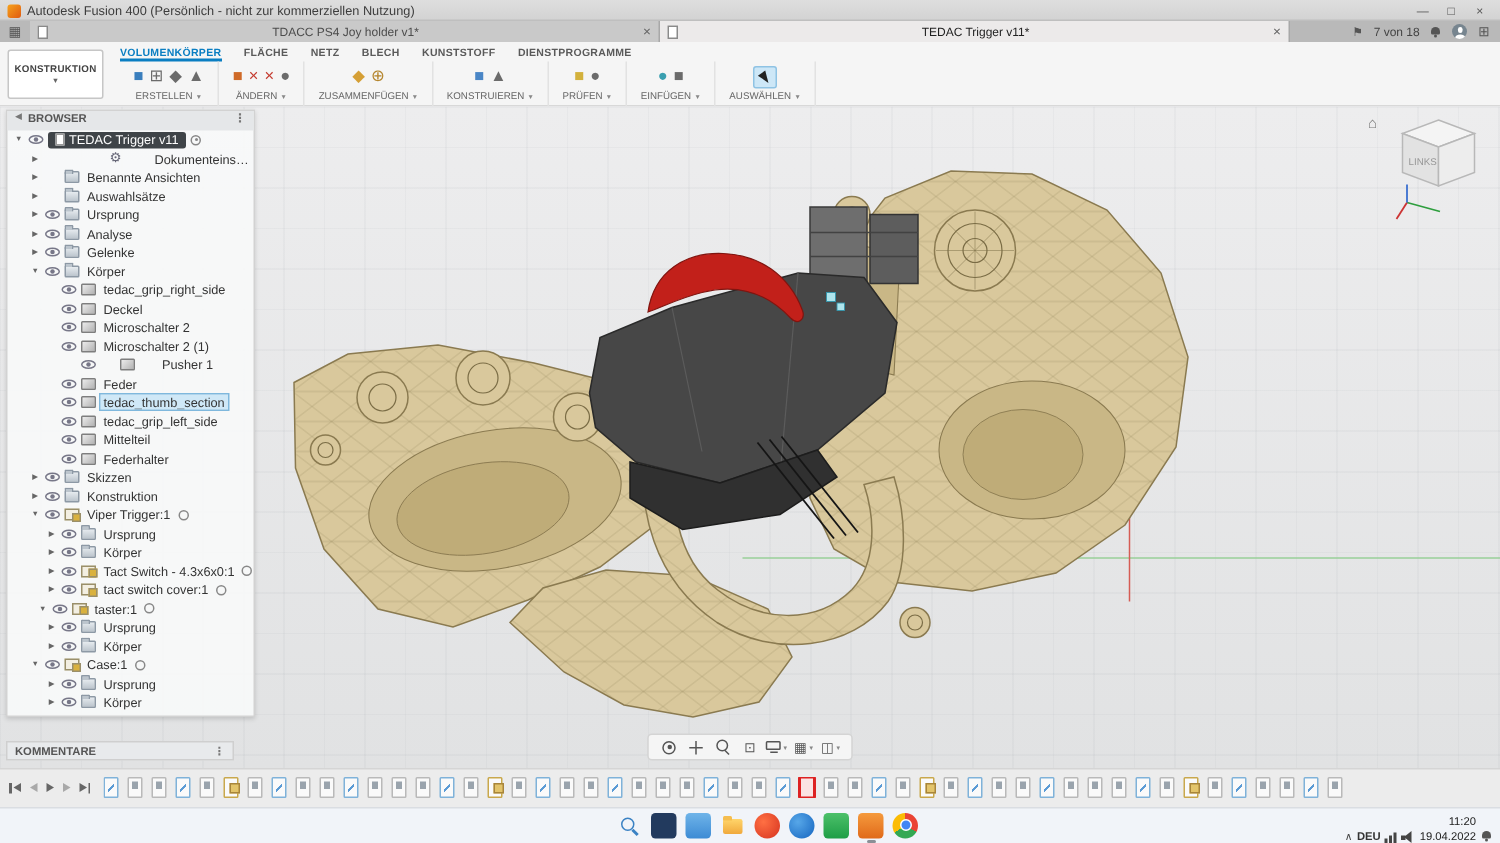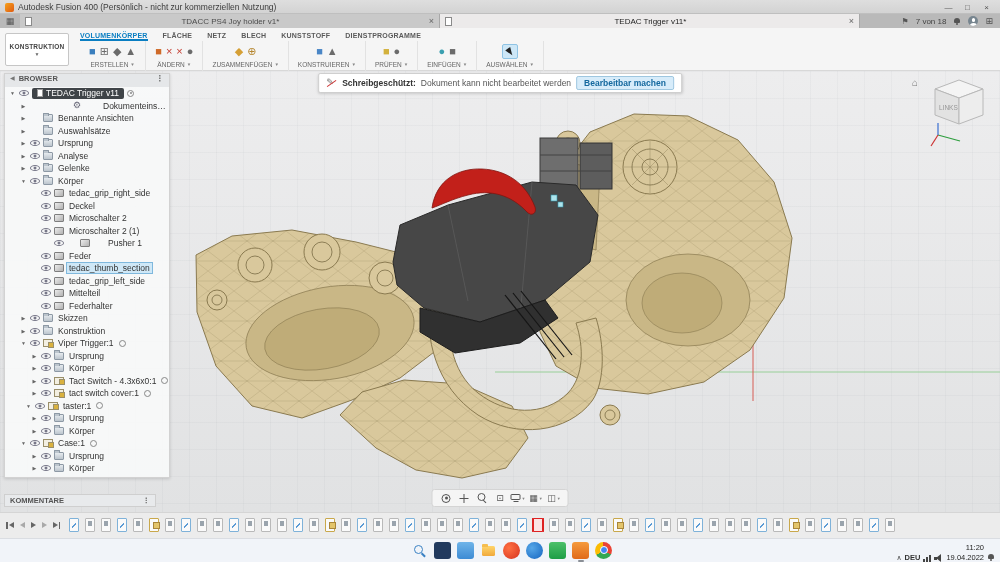--- a/index.html
+++ b/index.html
@@ -363,26 +363,20 @@
     </g>
 
     <path d="M432,137 C436,109 458,97 482,98 C506,99 526,112 535,136 C537,142 532,146 527,141 C511,124 491,118 468,124 C452,128 441,134 432,137 Z" fill="#c2201a" stroke="#801510" stroke-width="0.8"></path>
 
     <g>
       <rect x="551" y="124" width="6" height="6" fill="#aee4ec" stroke="#3396ad" stroke-width="0.6"></rect>
       <rect x="558" y="131" width="5" height="5" fill="#aee4ec" stroke="#3396ad" stroke-width="0.6"></rect>
     </g>
   </svg>
 
-  <div class="msgbar">
-    <span class="ro-ico"></span>
-    <span class="ro-label">Schreibgeschützt:</span>
-    <span class="ro-msg">Dokument kann nicht bearbeitet werden</span>
-    <button class="ro-btn">Bearbeitbar machen</button>
-  </div>
 
   <div class="browser">
     <div class="b-head">
       <span class="chev">◀</span>
       <span>BROWSER</span>
       <span class="dots">⋮</span>
     </div>
     <div class="tree-row" style="padding-left:4px">
       <span class="expander">▼</span>
       <span class="eye"></span>

